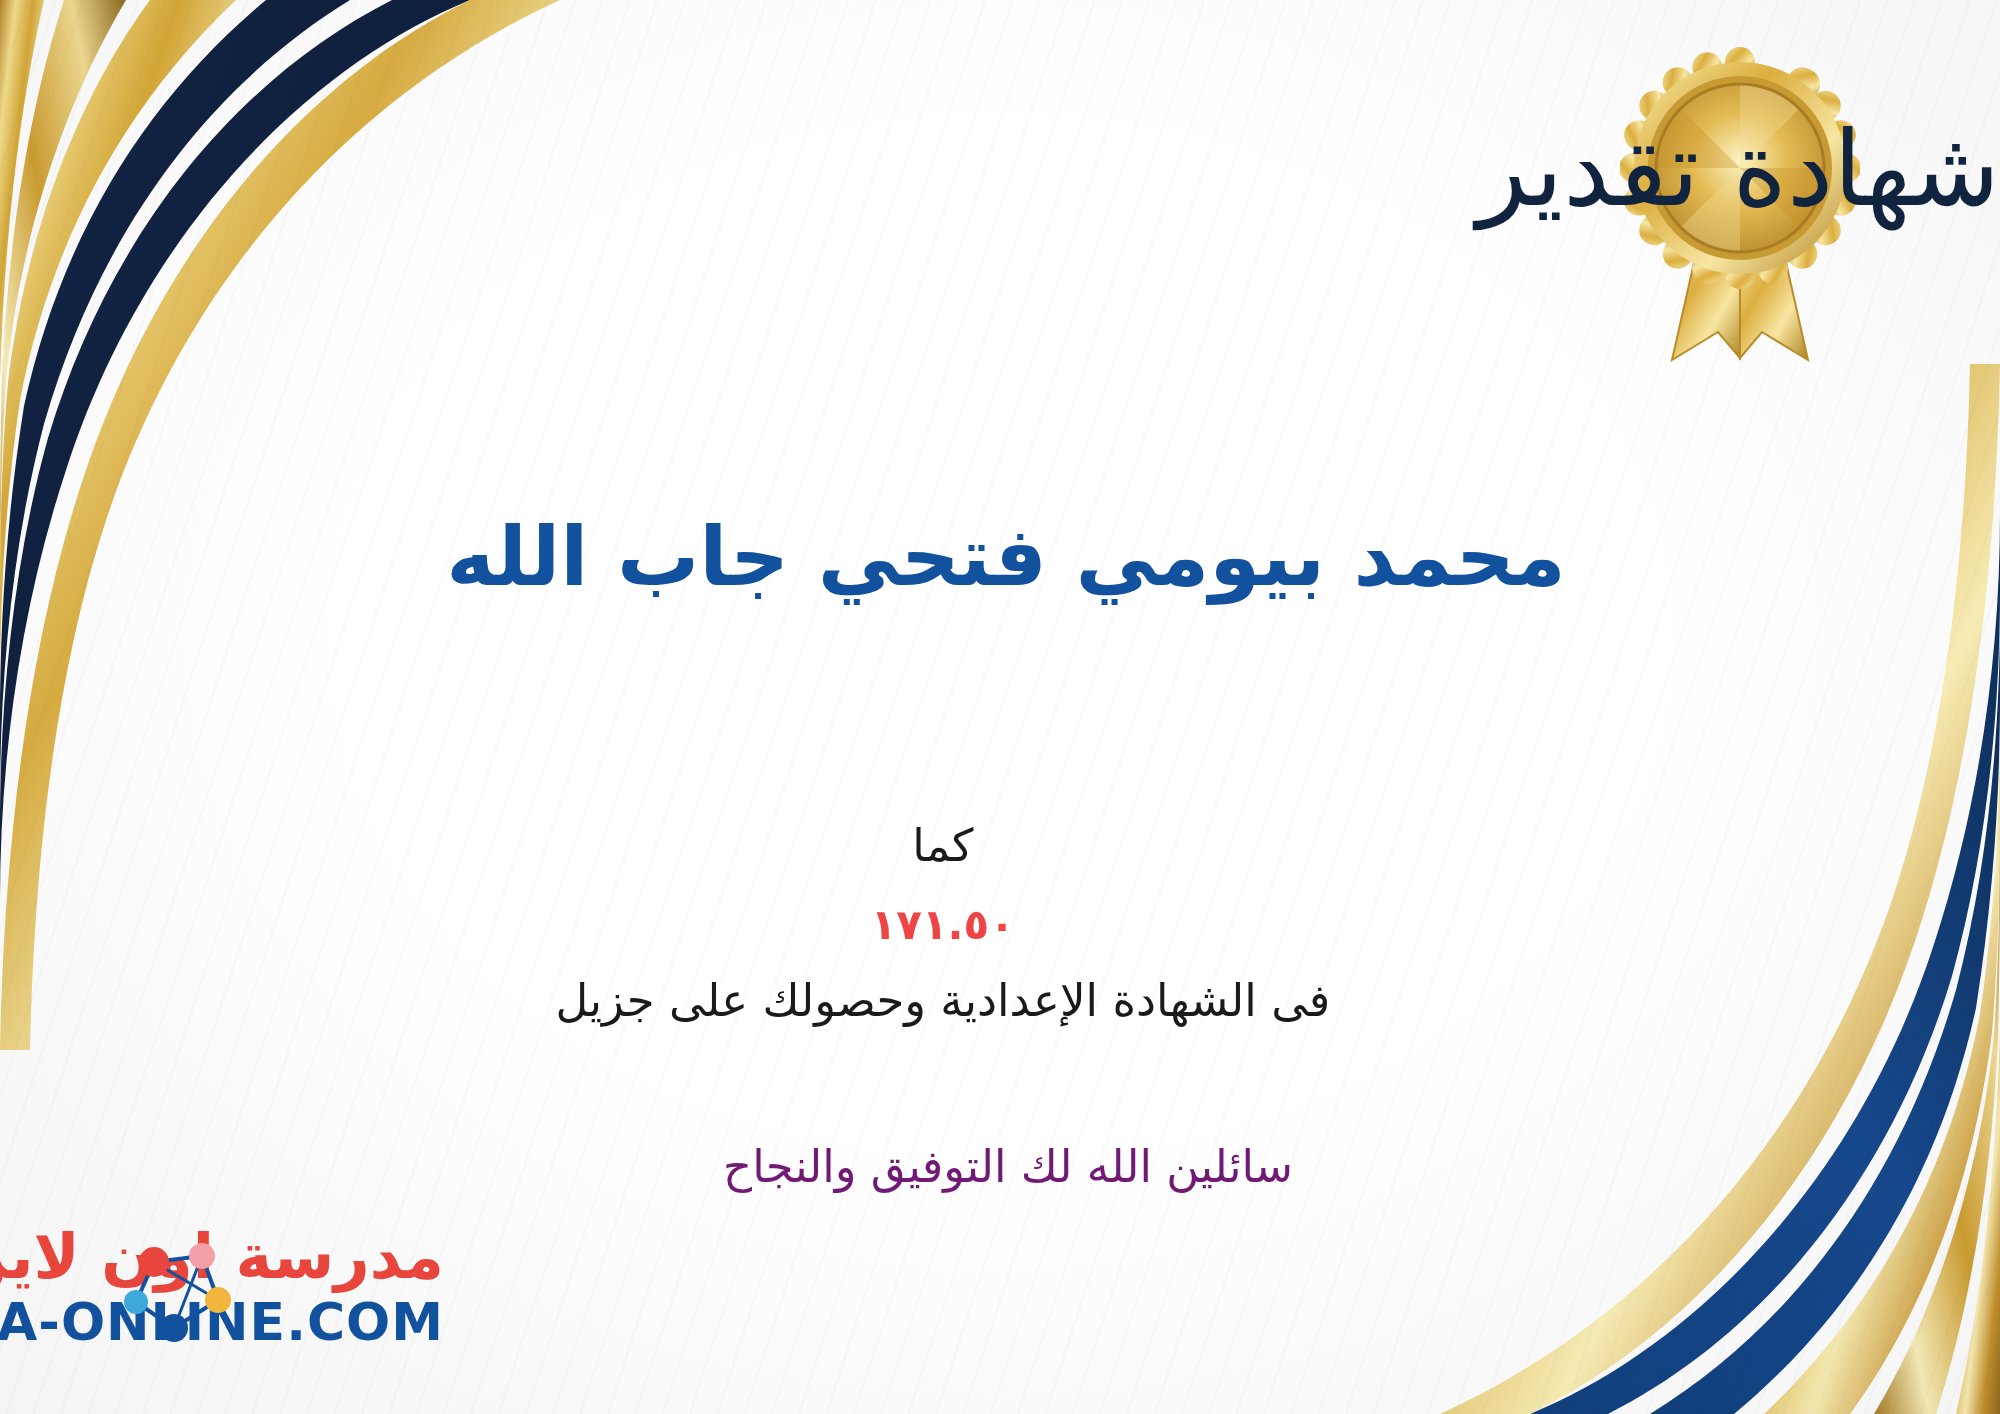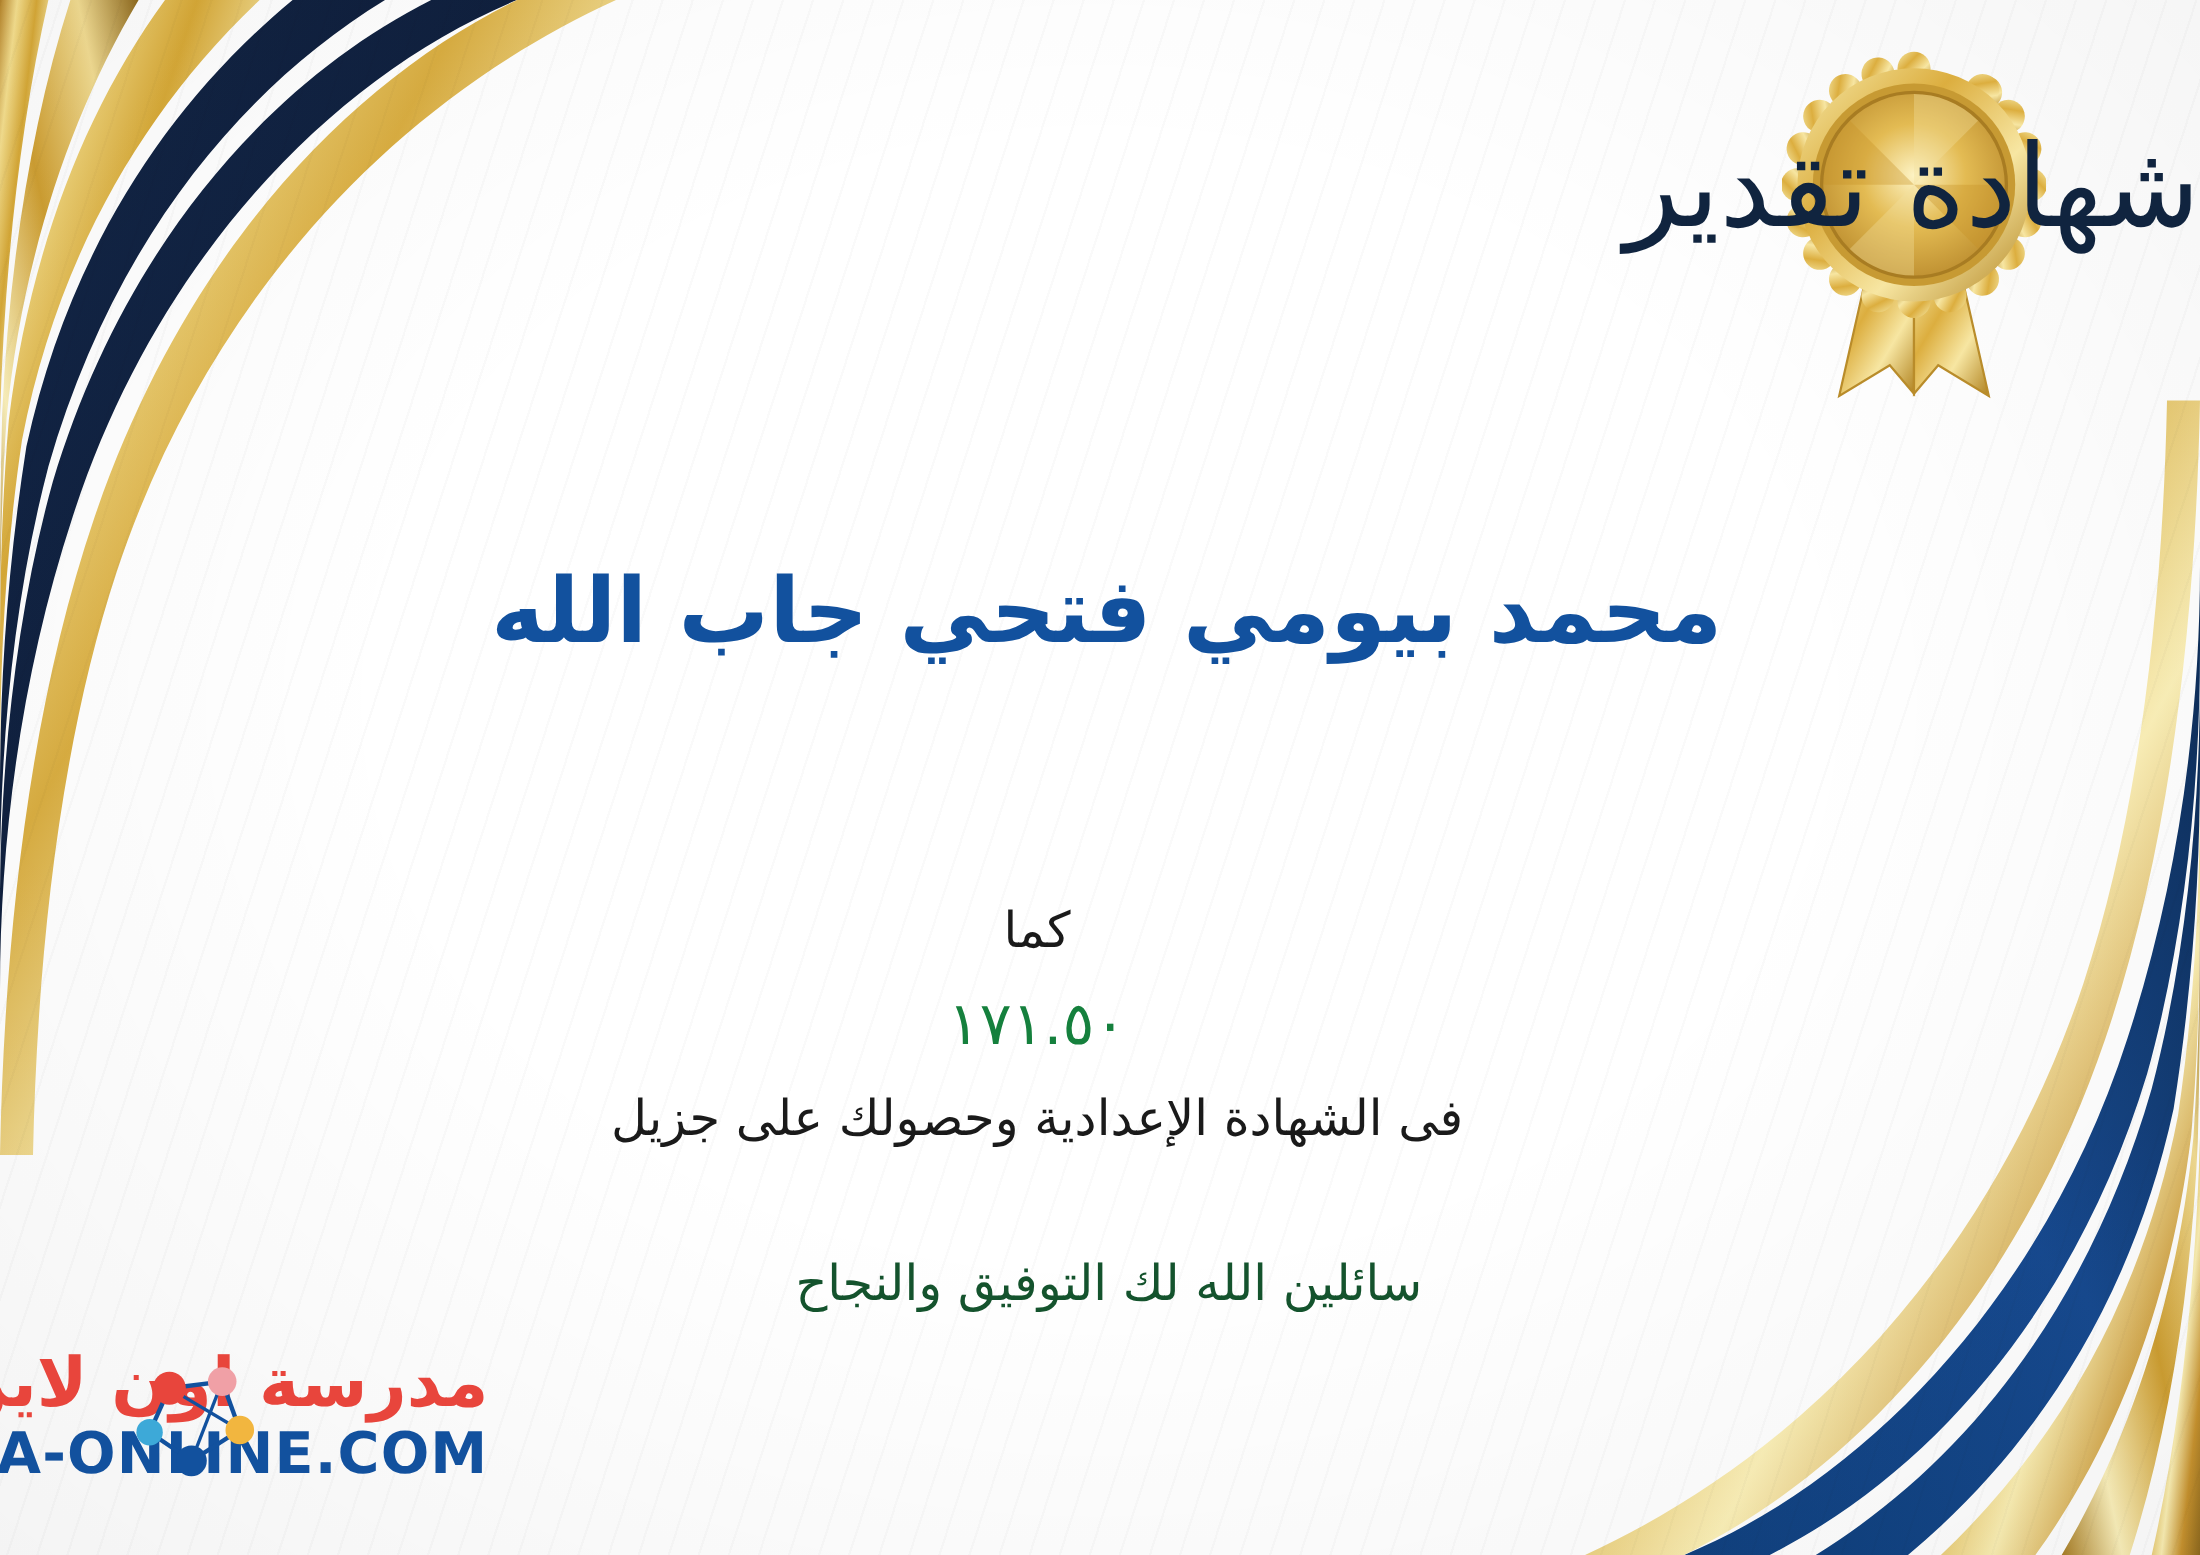--- a/index.html
+++ b/index.html
@@ -86,33 +86,33 @@
     text-align: center;
     color: #1a1a1a;
     font-size: 45px;
     line-height: 1.72;
   }
   .body-line {
     display: block;
     white-space: pre-wrap;
   }
   .score {
-    color: #15803d;
-    font-size: 54px;
-    font-weight: 400;
+    color: #ef4444;
+    font-size: 42px;
+    font-weight: 700;
     letter-spacing: 1px;
   }
 
   .closing-line {
     position: absolute;
     top: 1140px;
     left: 16px;
     right: 0;
     text-align: center;
-    color: #14532d;
+    color: #701a75;
     font-size: 45px;
   }
 
   
   .medal {
     position: absolute;
     top: 40px;
     right: 140px;
     width: 240px;
     height: 330px;

